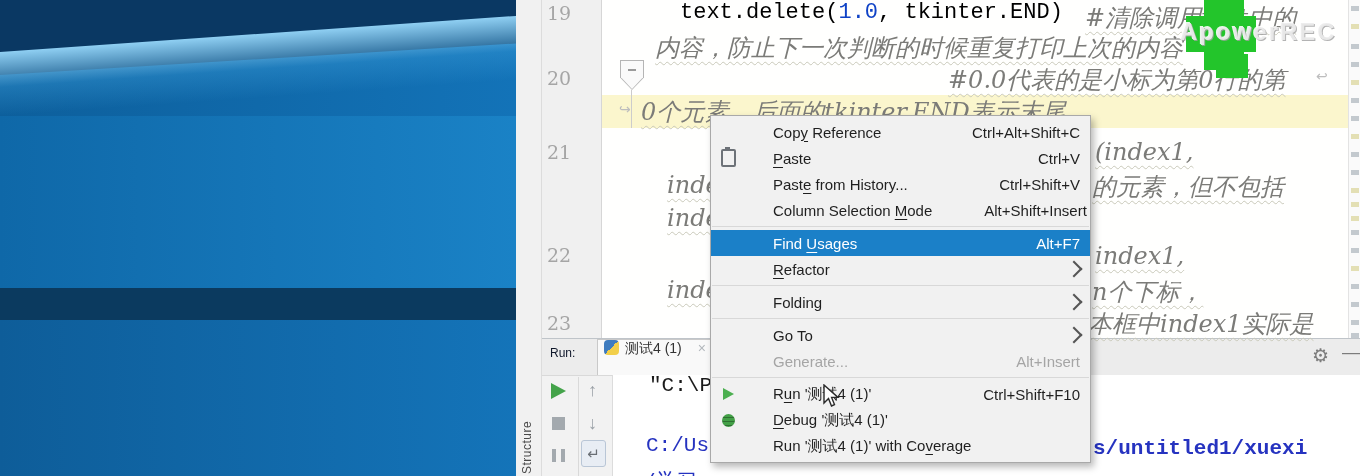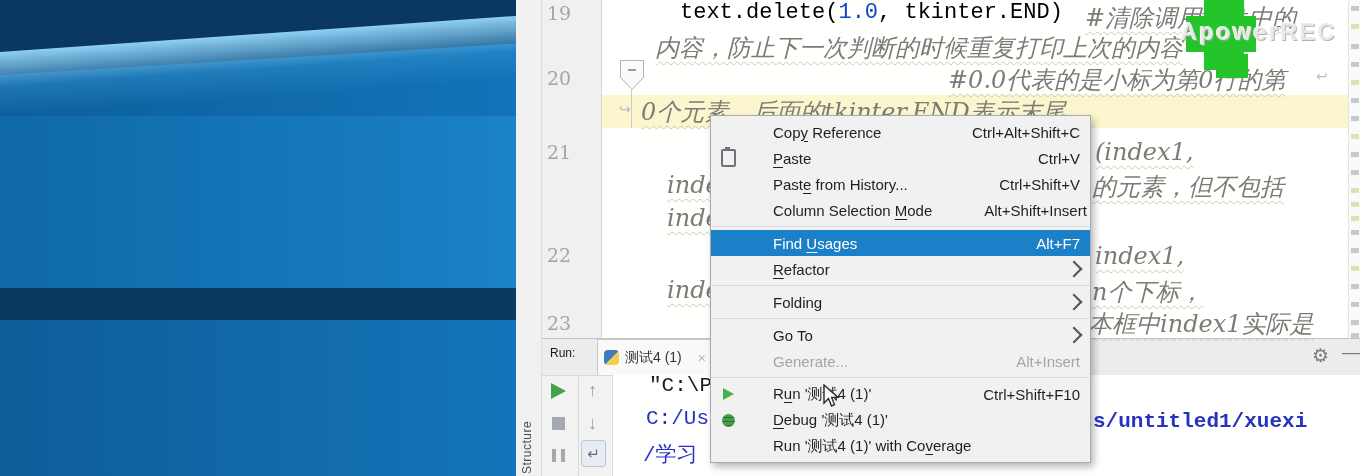--- a/index.html
+++ b/index.html
@@ -47,32 +47,32 @@
   
   .frags{position:absolute;left:0;top:0;width:1360px;height:476px;pointer-events:none;z-index:10;}
   .frag{position:absolute;white-space:pre;}
   .f-code{font-family:"Liberation Mono","DejaVu Sans Mono",monospace;font-size:22px;color:#000;}
   .f-code .num{color:#0f42c6;}
   .f-cmt{font-family:"DejaVu Serif",serif;font-style:italic;font-size:24px;color:#7b7b78;
          text-decoration:underline;text-decoration-style:wavy;text-decoration-color:#c9c9ba;
          text-decoration-thickness:1px;text-underline-offset:5px;}
   .f-wrap{font-family:"DejaVu Sans",sans-serif;font-size:14px;color:#bdbdbd;}
   .f-con{font-family:"Liberation Mono","DejaVu Sans Mono",monospace;font-size:21px;color:#1a1a1a;}
-  .f-link{font-family:"Liberation Mono","DejaVu Sans Mono",monospace;font-size:21px;color:#2633c0;}
+  .f-link{font-family:"Liberation Mono","DejaVu Sans Mono",monospace;font-size:21px;color:#2633c0;margin-top:27px;}
   .f-gut{font-family:"DejaVu Serif",serif;font-size:19px;color:#a5a5a5;}
 
   
   .run-panel{position:absolute;left:542px;top:338px;width:818px;height:138px;background:#f2f2f2;
              border-top:1px solid #bfc4c9;}
   .run-header{position:absolute;left:542px;top:339px;width:818px;height:36px;background:#ececec;
               border-bottom:1px solid #d9d9d9;}
   .run-label{position:absolute;left:550px;top:346px;font-size:12px;color:#0f172a;}
   .run-tab{position:absolute;left:597px;top:339px;width:116px;height:36px;background:#f9f9f9;
            border:1px solid #c9c9c9;border-bottom:none;box-sizing:border-box;display:flex;
-           align-items:center;gap:6px;padding:0 6px;}
+           gap:6px;padding:0 6px;}
   .py-icon{width:15px;height:15px;border-radius:4px;
            background:linear-gradient(135deg,#3f7cbf 0 50%,#f2cf4a 50% 100%);}
   .run-tab .lbl{font-size:14px;color:#333;}
   .run-tab .x{font-size:14px;color:#b2b7bc;margin-left:auto;}
   .gear{position:absolute;left:1312px;top:344px;font-size:19px;color:#7c7c7c;}
   .hidebtn{position:absolute;left:1342px;top:342px;font-size:18px;color:#7c7c7c;}
   .console{position:absolute;left:612px;top:375px;width:748px;height:101px;background:#fff;
            border-left:1px solid #dcdcdc;}
   .tb-sep1{position:absolute;left:578px;top:377px;width:1px;height:99px;background:#d9d9d9;}
   .play-ico{position:absolute;left:551px;top:383px;width:0;height:0;

